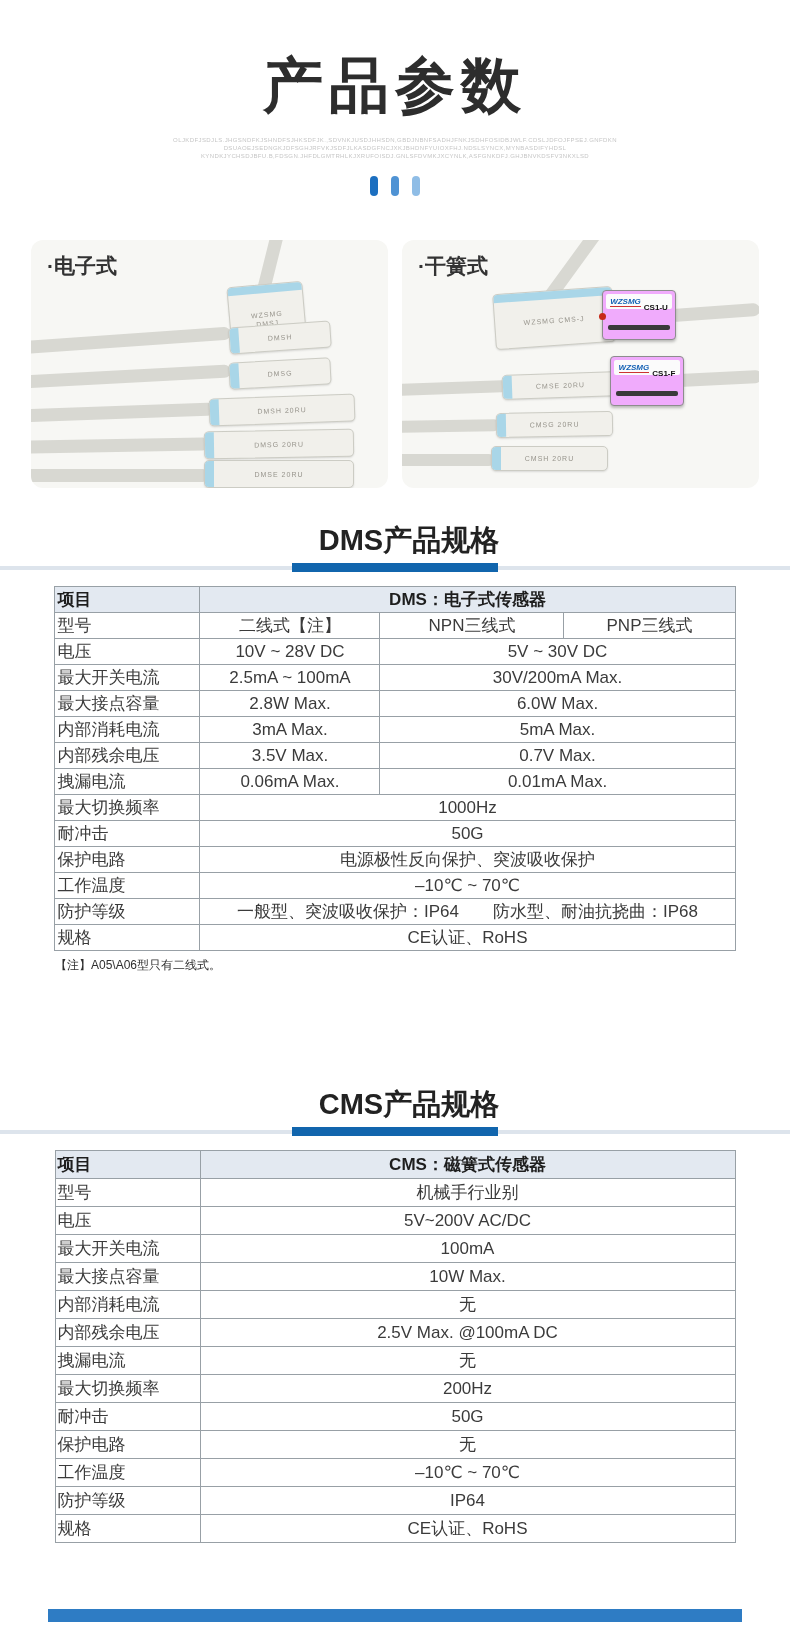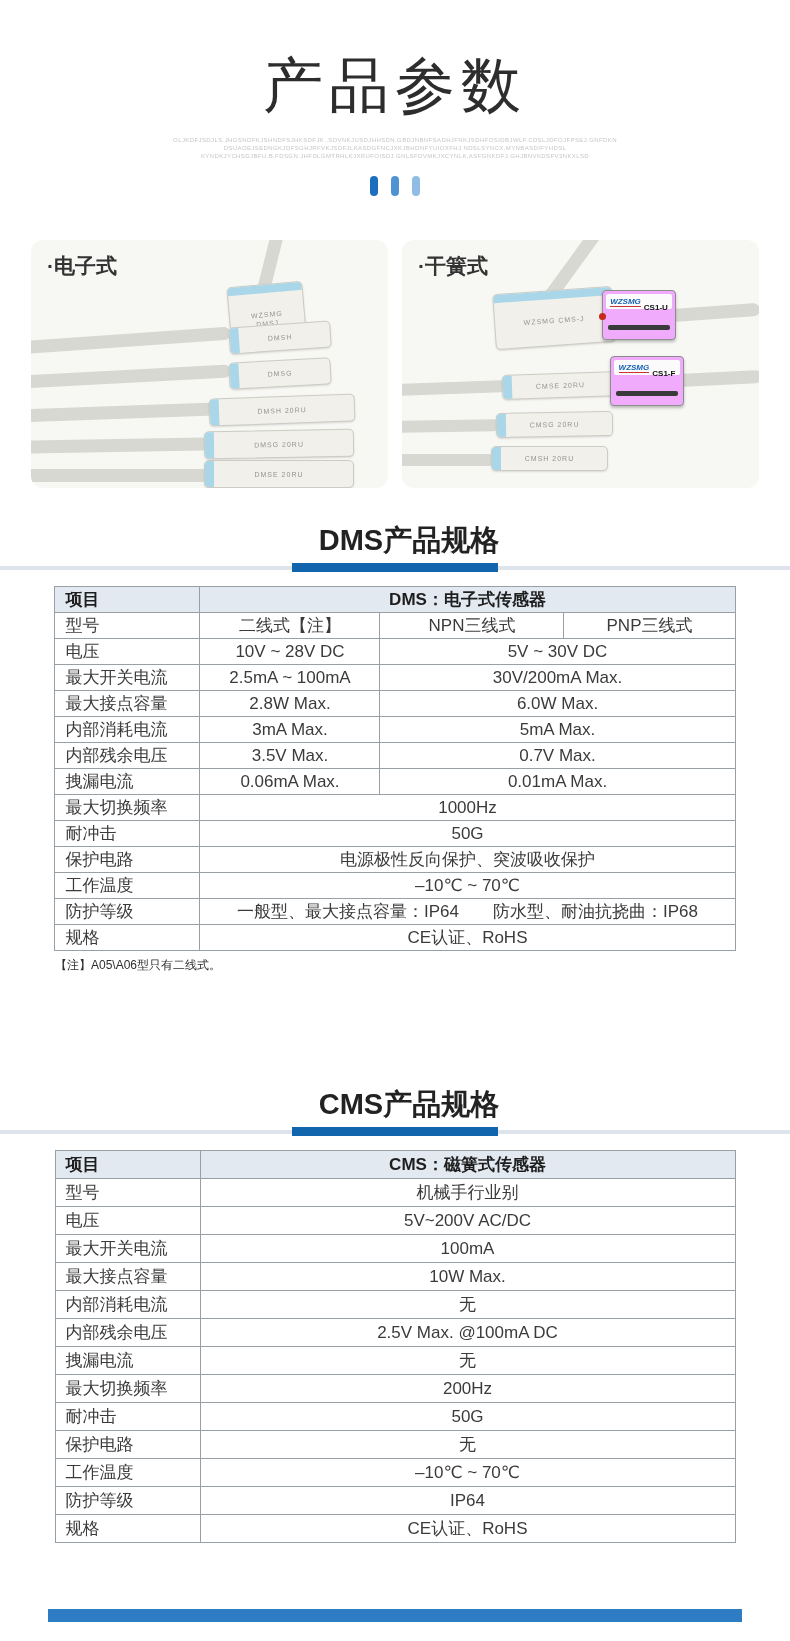--- a/index.html
+++ b/index.html
@@ -1,19 +1,19 @@
 <!DOCTYPE html>
 <html><head>
 <meta charset="utf-8">
 <style>
   html,body{margin:0;padding:0;}
   body{width:790px;height:1641px;overflow:hidden;background:#ffffff;
        font-family:"Liberation Sans","DejaVu Sans",sans-serif;color:#333;}
   .hero{padding-top:50px;text-align:center;}
-  .hero-title{font-size:60px;line-height:72px;font-weight:400;color:#2d2d2d;letter-spacing:6px;margin:0;}
+  .hero-title{font-size:60px;line-height:72px;font-weight:700;color:#2d2d2d;letter-spacing:6px;margin:0;}
   .fine-print{margin-top:14px;font-size:6px;line-height:8px;color:#c6c6c6;letter-spacing:.4px;}
   .dashes{margin-top:16px;display:flex;justify-content:center;gap:13px;height:20px;}
   .dash{width:8px;height:20px;border-radius:4px;}
   
   .gallery{display:flex;gap:14px;padding:0 31px;margin-top:44px;}
   .panel{position:relative;flex:1;height:248px;background:#f7f7f4;border-radius:12px;overflow:hidden;}
   .panel-label{position:absolute;left:16px;top:12px;font-size:21px;font-weight:700;color:#333;z-index:5;}
   .cable{position:absolute;background:#d8d8d2;border-radius:7px;z-index:1;}
   .sensor{position:absolute;background:#f1f0eb;border:1px solid #ccccc4;border-radius:5px;z-index:2;
           display:flex;align-items:center;justify-content:center;font-size:7px;color:#97948c;
@@ -38,21 +38,21 @@
   .rule{position:relative;height:10px;margin-top:5px;}
   .rule-light{position:absolute;left:0;right:0;top:3px;height:4px;background:#dde4ec;}
   .rule-dark{position:absolute;left:50%;transform:translateX(-50%);top:0;width:206px;height:9px;background:#1165ad;}
   table.spec{border-collapse:collapse;table-layout:fixed;width:680px;margin:13px auto 0;
        font-size:17px;color:#3b3b3b;}
   table.spec th,table.spec td{border:1px solid #98a0a6;padding:0 4px;text-align:center;
        font-weight:400;overflow:hidden;white-space:nowrap;}
   table.spec.h25 th,table.spec.h25 td{height:25px;}
   table.spec.h27 th,table.spec.h27 td{height:27px;}
   table.spec thead th{background:#e3e9f1;font-weight:700;color:#1e1e1e;}
-  table.spec .label{text-align:left;padding-left:10px;}
+  table.spec .label{text-align:left;padding-left:2px;}
   .footnote{width:680px;margin:6px auto 0;font-size:12px;color:#2e2e2e;}
   .footer-bar{margin:66px auto 0;width:694px;height:13px;background:#2e7cc4;}
 </style>
 </head>
 <body>
 
 <div class="hero">
   <h1 class="hero-title">产品参数</h1>
   <div class="fine-print">
     <div>OLJKDFJSDJLS.JHGSNDFKJSHNDFSJHKSDFJK.,SDVNKJUSDJHHSDN,GBDJNBNFSADHJFNKJSDHFOSIDBJWLF.CDSLJDFOJFPSEJ.GNFDKN</div>
@@ -201,21 +201,21 @@
         <tr>
           <td class="label">保护电路</td>
           <td colspan="3">电源极性反向保护、突波吸收保护</td>
         </tr>
         <tr>
           <td class="label">工作温度</td>
           <td colspan="3">–10℃ ~ 70℃</td>
         </tr>
         <tr>
           <td class="label">防护等级</td>
-          <td colspan="3">一般型、最大接点容量：IP64　　防水型、耐油抗挠曲：IP68</td>
+          <td colspan="3">一般型、突波吸收保护：IP64　　防水型、耐油抗挠曲：IP68</td>
         </tr>
         <tr>
           <td class="label">规格</td>
           <td colspan="3">CE认证、RoHS</td>
         </tr>
       </tbody>
     </table>
   <div class="footnote">【注】A05\A06型只有二线式。</div>
 </div>
 

